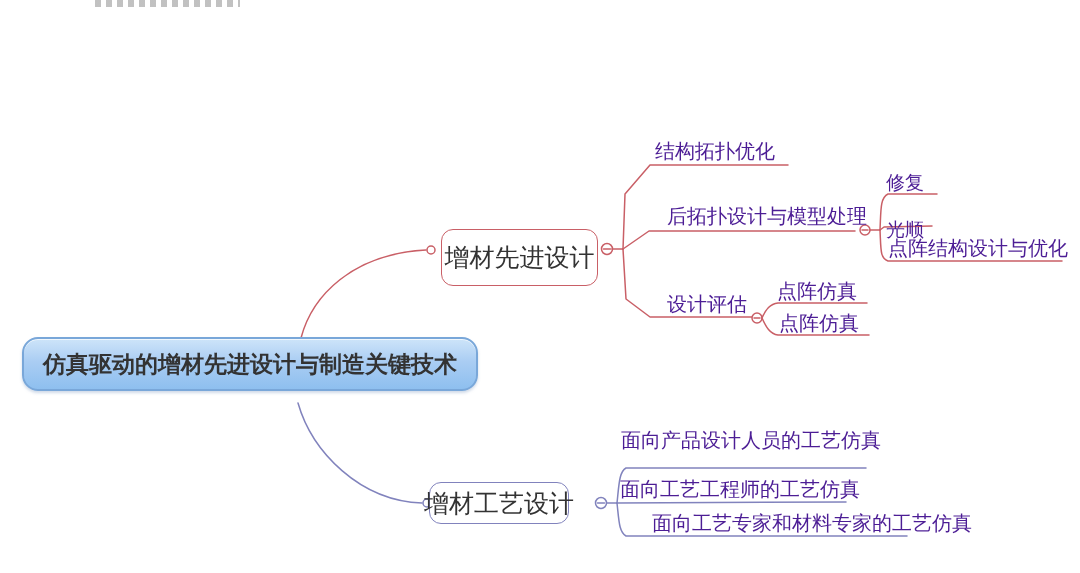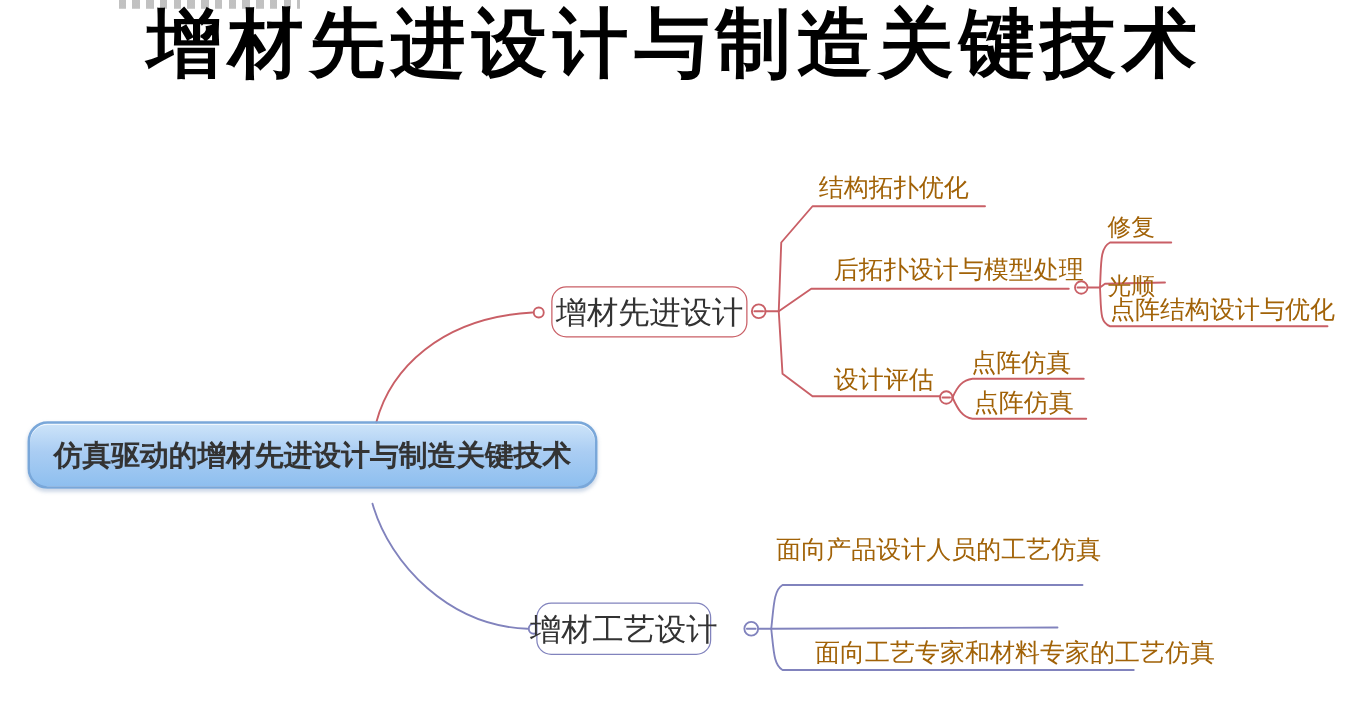--- a/index.html
+++ b/index.html
@@ -39,35 +39,34 @@
     cursor:pointer;
   }
   .root-node .lbl{font-size:23px;font-weight:bold;color:var(--text-dark);white-space:nowrap;}
   .branch-node{
     position:absolute;background:#fff;border-radius:12px;
     display:flex;align-items:center;justify-content:center;cursor:pointer;
   }
   .branch-node.red{border:1.6px solid var(--branch-red);}
   .branch-node.blue{border:1.6px solid var(--branch-blue);}
   .branch-node .lbl{font-size:25px;color:var(--text-dark);white-space:nowrap;}
-  .node-design{left:441px;top:229px;width:157px;height:41px;}
+  .node-design{left:441px;top:229px;width:157px;height:57px;}
   .node-process{left:429px;top:482px;width:140px;height:42px;}
   .leaf{
-    position:absolute;font-size:20px;color:#a16207;white-space:nowrap;cursor:pointer;line-height:1.1;
+    position:absolute;font-size:20px;color:#4c1d95;white-space:nowrap;cursor:pointer;line-height:1.1;
   }
   .leaf.small{font-size:19px;}
 </style>
 </head>
 <body>
 
 <div class="canvas">
 
   <div class="remnant"></div>
 
-  <div class="page-title">增材先进设计与制造关键技术</div>
 
   <svg class="links" viewBox="0 0 1080 573">
 
     <path class="stroke-red" d="M 301,338 C 312,296 352,254 426,250"></path>
     <circle class="dot-red" cx="431" cy="250" r="4"></circle>
 
     <g>
       <circle class="dot-red" cx="607" cy="249" r="5.5"></circle>
       <line class="stroke-red" x1="603.5" y1="249" x2="610.5" y2="249"></line>
     </g>
@@ -120,15 +119,16 @@
   <div class="leaf" style="left:655px;top:140px;">结构拓扑优化</div>
   <div class="leaf" style="left:667px;top:205px;">后拓扑设计与模型处理</div>
   <div class="leaf small" style="left:886px;top:173px;">修复</div>
   <div class="leaf small" style="left:886px;top:204px;margin-top:16px;">光顺</div>
   <div class="leaf" style="left:888px;top:237px;">点阵结构设计与优化</div>
   <div class="leaf" style="left:667px;top:293px;">设计评估</div>
   <div class="leaf" style="left:777px;top:280px;">点阵仿真</div>
   <div class="leaf" style="left:779px;top:312px;">点阵仿真</div>
 
   <div class="leaf" style="left:621px;top:429px;">面向产品设计人员的工艺仿真</div>
+  <div class="leaf" style="left:620px;top:478px;">面向工艺工程师的工艺仿真</div>
   <div class="leaf" style="left:620px;top:512px;margin-left:32px;">面向工艺专家和材料专家的工艺仿真</div>
 
 </div>
 
 </body></html>

